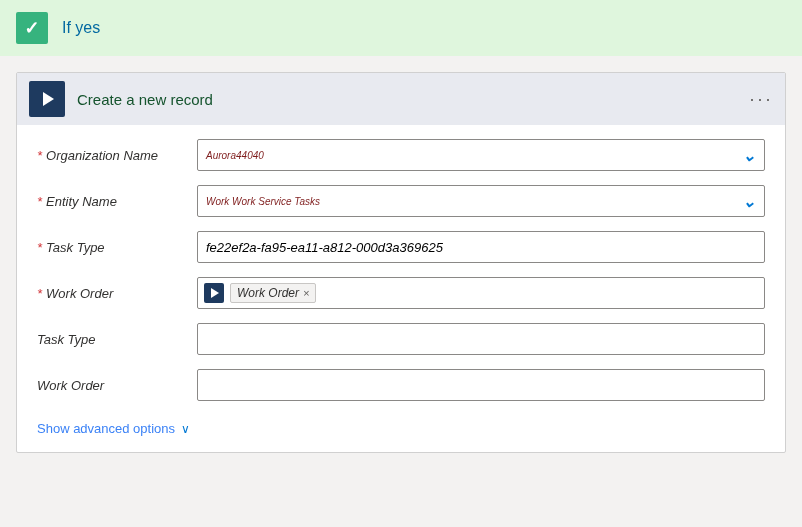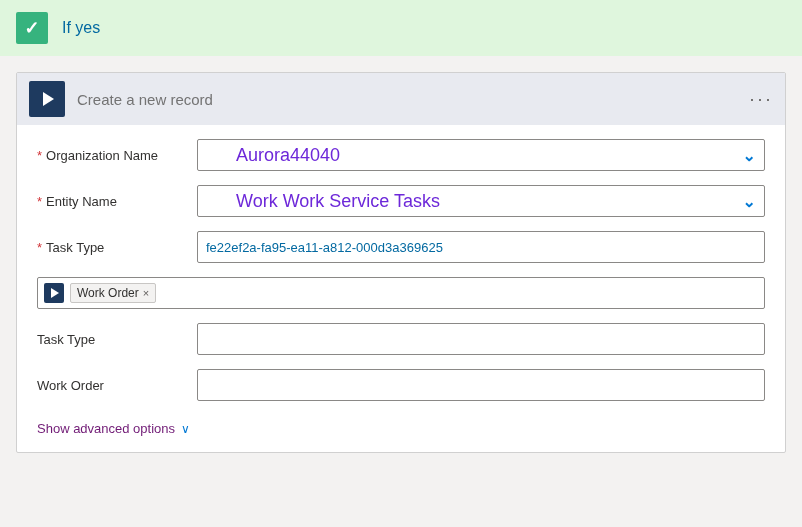--- a/index.html
+++ b/index.html
@@ -57,40 +57,41 @@
       width: 36px;
       height: 36px;
       display: flex;
       align-items: center;
       justify-content: center;
       border-radius: 2px;
       flex-shrink: 0;
     }
     .card-header-title {
       font-size: 15px;
-      color: #737373;
+      color: #14532d;
       font-weight: 400;
       flex: 1;
     }
     .card-menu {
       color: #605e5c;
       font-size: 18px;
       cursor: pointer;
       letter-spacing: 2px;
     }
 
     
     .form-body {
       padding: 12px 20px 16px 20px;
     }
     .form-row {
       display: flex;
       align-items: center;
       margin-bottom: 10px;
       min-height: 36px;
+      font-style: italic;
     }
     .form-label {
       width: 160px;
       font-size: 13px;
       color: #323130;
       flex-shrink: 0;
       padding-right: 8px;
     }
     .required-star {
       color: #d13438;
@@ -107,43 +108,42 @@
       border-radius: 2px;
       height: 32px;
       display: flex;
       align-items: center;
       padding: 0 8px;
       background: #fff;
       cursor: pointer;
     }
     .dropdown-value {
       flex: 1;
-      font-size: 18px;
-      color: #6d28d9;
-      margin-left: 30px;
+      font-size: 10px;
+      color: #7f1d1d;
     }
     .dropdown-chevron {
       color: #0078d4;
       font-size: 16px;
       font-weight: bold;
     }
 
     
     .text-field {
       border: 1px solid #8a8886;
       border-radius: 2px;
       height: 32px;
       display: flex;
       align-items: center;
       padding: 0 8px;
       background: #fff;
     }
     .text-value {
       font-size: 13px;
-      color: #0369a1;
+      color: #000000;
     }
 
     
     .tag-field {
       border: 1px solid #8a8886;
       border-radius: 2px;
       height: 32px;
       display: flex;
       align-items: center;
       padding: 0 6px;
@@ -188,21 +188,21 @@
     
     .advanced-options {
       display: flex;
       align-items: center;
       gap: 6px;
       padding: 8px 0 0 0;
       cursor: pointer;
     }
     .advanced-label {
       font-size: 13px;
-      color: #701a75;
+      color: #3b82f6;
     }
     .advanced-chevron {
       color: #0078d4;
       font-size: 12px;
     }
 
     
     .play-icon {
       width: 0;
       height: 0;
@@ -278,20 +278,23 @@
         <span class="required-star">*</span>Task Type
       </div>
       <div class="form-field">
         <div class="text-field">
           <span class="text-value">fe22ef2a-fa95-ea11-a812-000d3a369625</span>
         </div>
       </div>
     </div>
 
     <div class="form-row">
+      <div class="form-label">
+        <span class="required-star">*</span>Work Order
+      </div>
       <div class="form-field">
         <div class="tag-field">
           <div class="tag-icon">
             <div class="play-icon-small"></div>
           </div>
           <span class="tag-label">
             <span>Work Order</span>
             <span class="tag-close">×</span>
           </span>
         </div>

